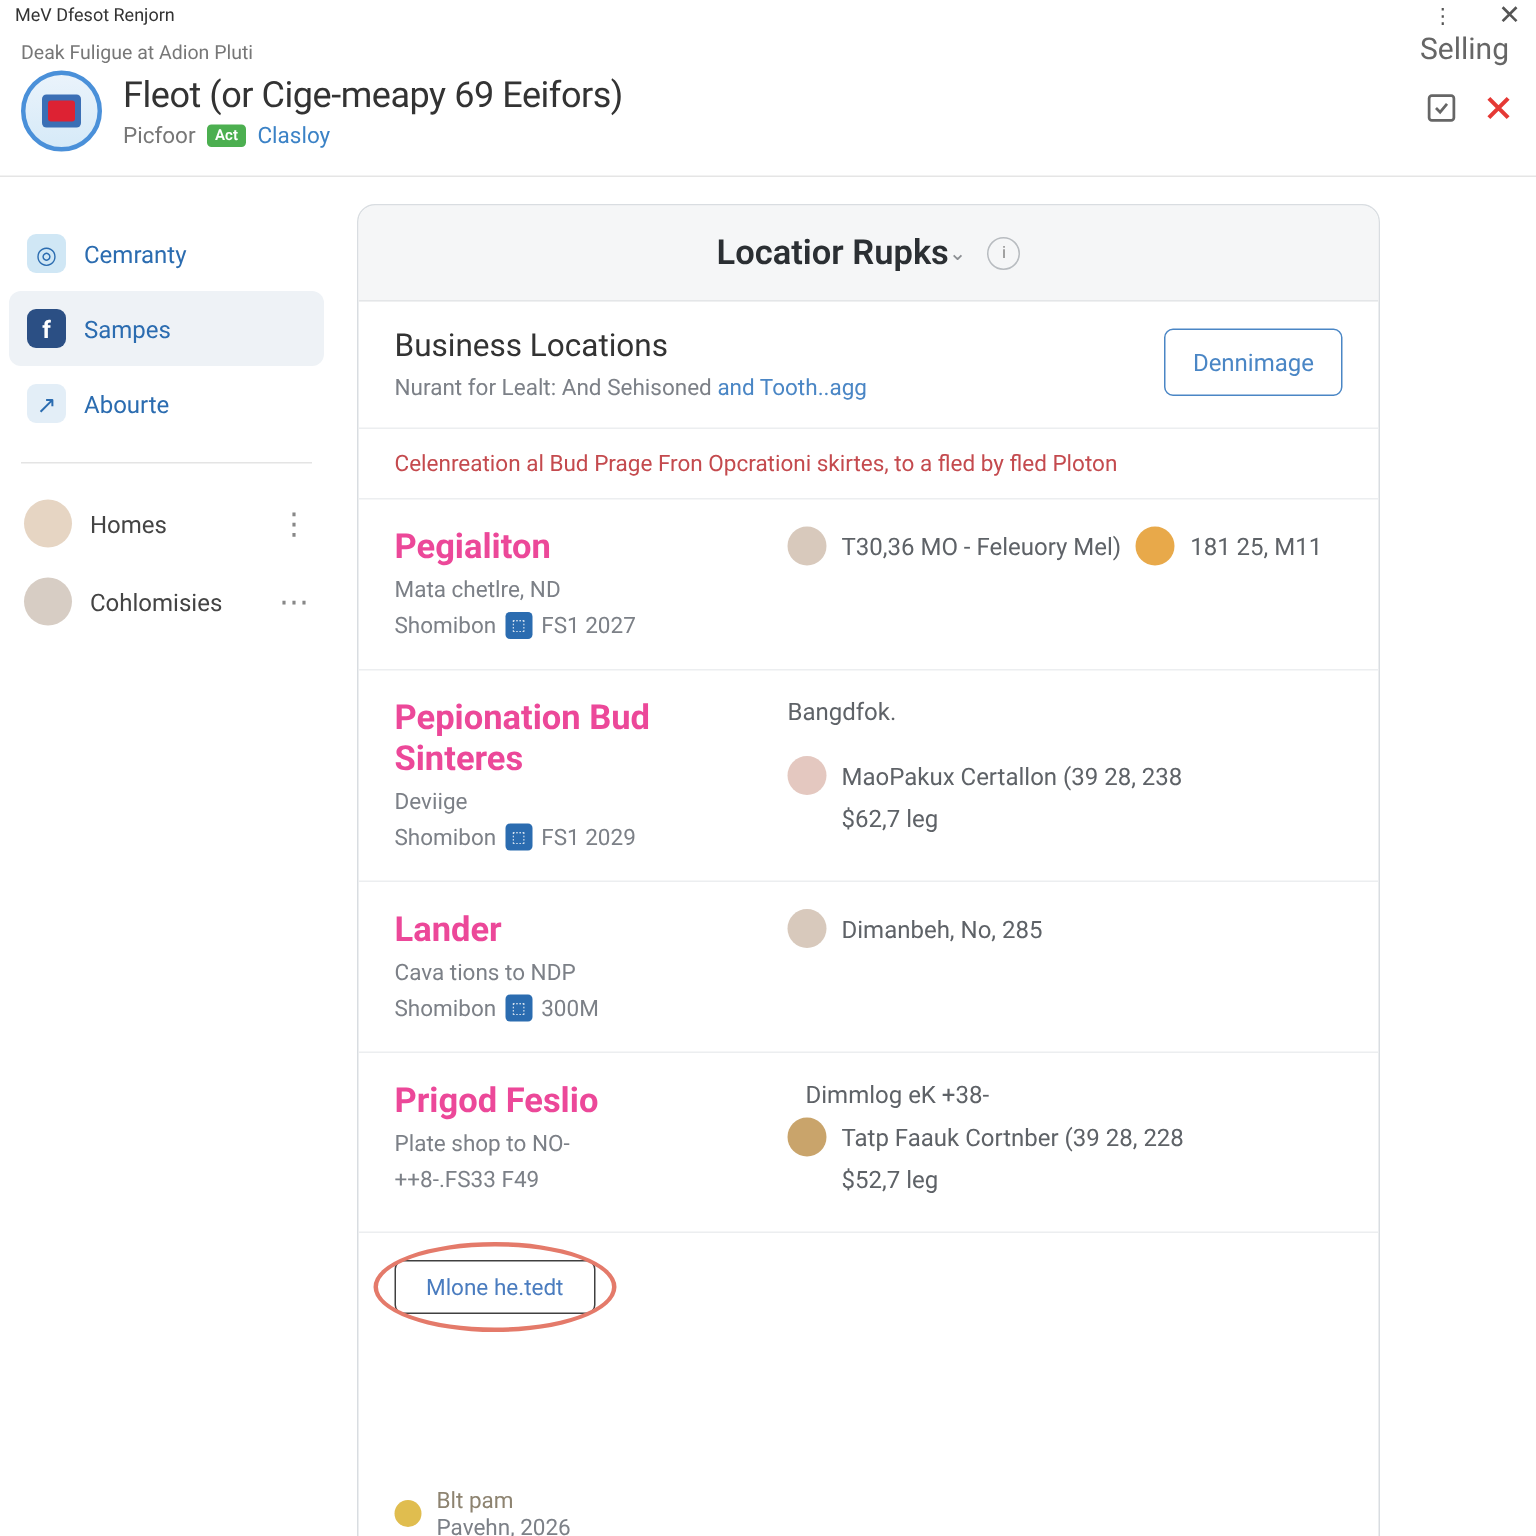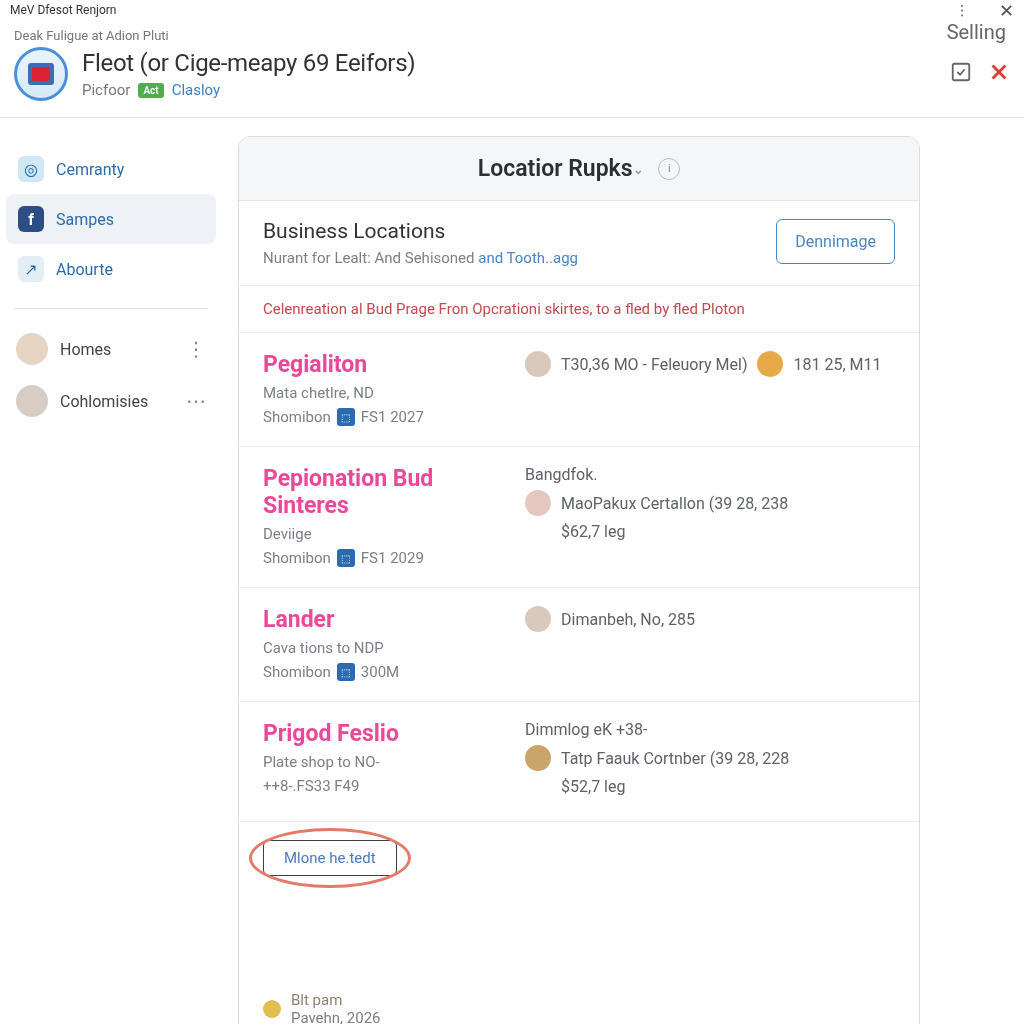--- a/index.html
+++ b/index.html
@@ -202,21 +202,21 @@
         <div class="loc-left">
           <div class="loc-name">Pepionation Bud Sinteres</div>
           <div class="loc-l2">Deviige</div>
           <div class="loc-l3">
             <span>Shomibon</span>
             <span class="mini-badge">⬚</span>
             <span>FS1 2029</span>
           </div>
         </div>
         <div class="loc-right">
-          <div class="right-sub" style="margin-left:0; margin-bottom:6px">Bangdfok.</div>
+          <div class="right-sub" style="margin-left:0; margin-bottom:20px">Bangdfok.</div>
           <div class="right-line">
             <span class="av-sm p"></span>
             <span>MaoPakux Certallon (39 28, 238</span>
           </div>
           <div class="right-sub">$62,7 leg</div>
         </div>
       </div>
 
       <div class="loc-row">
         <div class="loc-left">
@@ -236,21 +236,21 @@
         </div>
       </div>
 
       <div class="loc-row">
         <div class="loc-left">
           <div class="loc-name">Prigod Feslio</div>
           <div class="loc-l2">Plate shop to NO-</div>
           <div class="loc-l2">++8-.FS33 F49</div>
         </div>
         <div class="loc-right">
-          <div class="right-sub" style="margin-left:0; margin-bottom:6px">Dimmlog eK +38-</div>
+          <div class="right-sub" style="margin-left:12px; margin-bottom:6px">Dimmlog eK +38-</div>
           <div class="right-line">
             <span class="av-sm g"></span>
             <span>Tatp Faauk Cortnber (39 28, 228</span>
           </div>
           <div class="right-sub">$52,7 leg</div>
         </div>
       </div>
 
       <div class="more-wrap">
         <div class="more-btn-outline">

